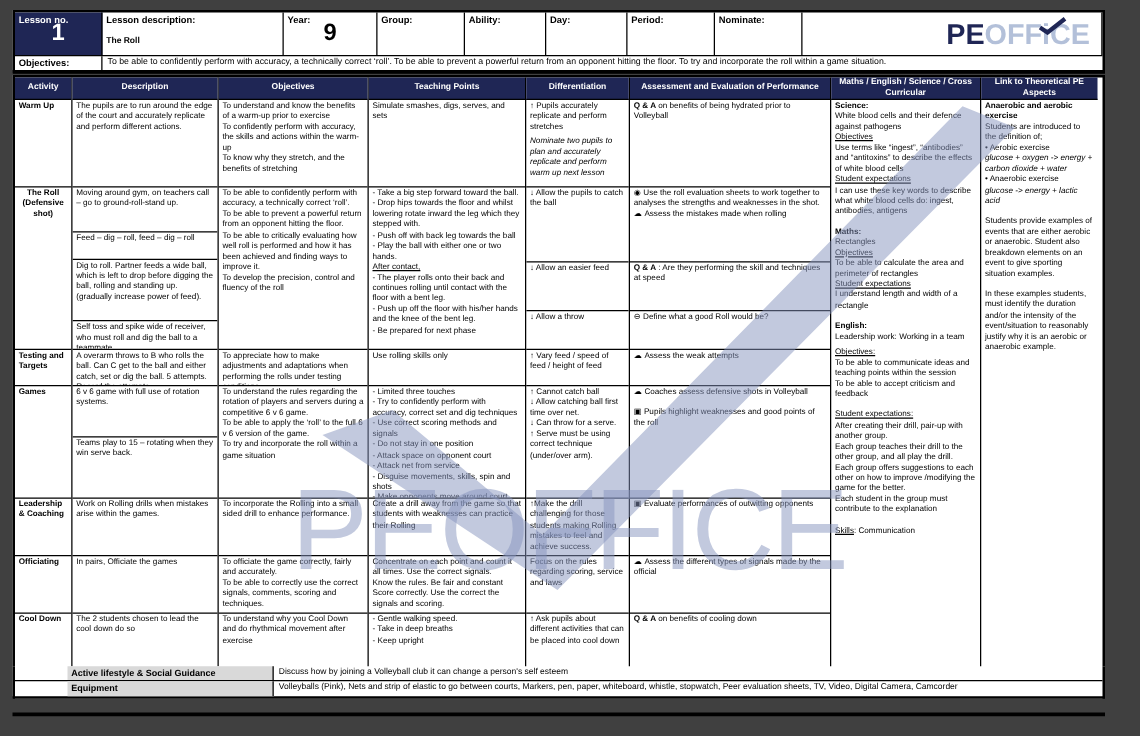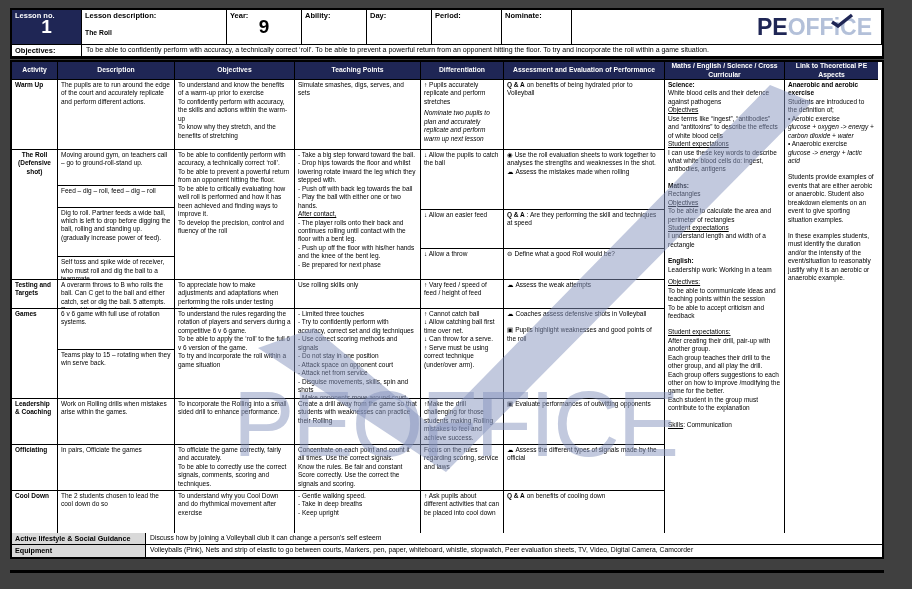--- a/index.html
+++ b/index.html
@@ -46,21 +46,21 @@
   .ra1{height:60px;} .ra2{height:40px;} .ra3{height:30px;}
   .gs1{height:41px;} .gs2{height:49px;}
   .tallcell{height:455px;border-bottom:none;}
   .act{font-weight:bold;}
   .icon{display:inline-block;margin-right:2px;}
 
   
   .footer{position:absolute;left:10px;top:533px;width:874px;border:2px solid #000;border-top:none;box-sizing:border-box;background:#fff;}
   .frow{display:flex;border-bottom:1px solid #000;height:12px;box-sizing:border-box;}
   .frow:last-child{border-bottom:none;}
-  .flabel{width:134px;box-sizing:border-box;background:#d9d9d9;border-right:1px solid #000;font-weight:bold;font-size:7.2px;padding:1px 3px;overflow:hidden;}
+  .flabel{width:165px;box-sizing:border-box;background:#d9d9d9;border-right:1px solid #000;font-weight:bold;font-size:7.2px;padding:1px 3px;overflow:hidden;margin-left:42px;}
   .fvalue{flex:1;font-size:6.8px;padding:1px 4px;overflow:hidden;}
   .bottomline{position:absolute;left:10px;top:570px;width:874px;height:3px;background:#000;}
 
   
   .wm{position:absolute;left:0;top:0;width:912px;height:589px;pointer-events:none;z-index:10;}
   .wm-text{position:absolute;left:233px;top:372px;font-size:92px;font-weight:normal;color:rgba(134,148,190,0.5);letter-spacing:-2px;font-family:"Liberation Sans",sans-serif;}
 </style>
 </head>
 <body>
 
@@ -71,20 +71,23 @@
       <div class="hlabel">Lesson no.</div>
       <div class="hbig">1</div>
     </div>
     <div class="hcell" style="width:145px">
       <div class="hlabel">Lesson description:</div>
       <div class="b" style="margin-top:9px;font-size:6.8px">The Roll</div>
     </div>
     <div class="hcell" style="width:75px">
       <div class="hlabel">Year:</div>
       <div class="hbig">9</div>
+    </div>
+    <div class="hcell" style="width:70px">
+      <div class="hlabel">Group:</div>
     </div>
     <div class="hcell" style="width:65px">
       <div class="hlabel">Ability:</div>
     </div>
     <div class="hcell" style="width:65px">
       <div class="hlabel">Day:</div>
     </div>
     <div class="hcell" style="width:70px">
       <div class="hlabel">Period:</div>
     </div>

